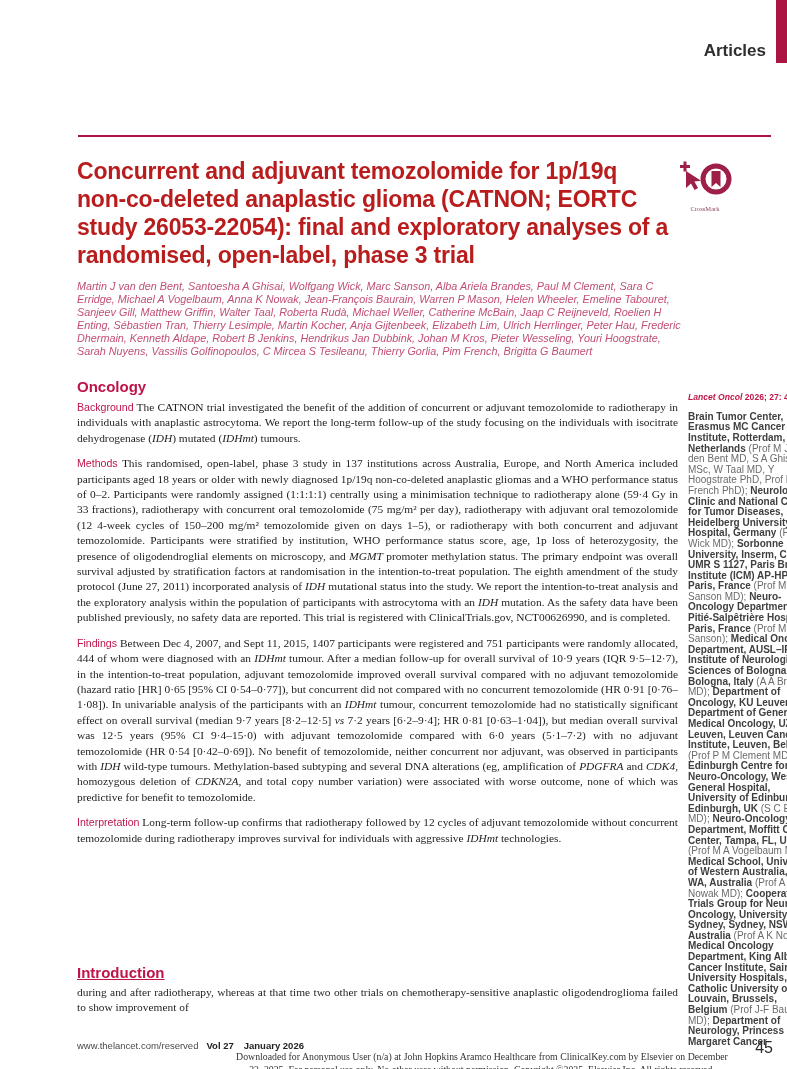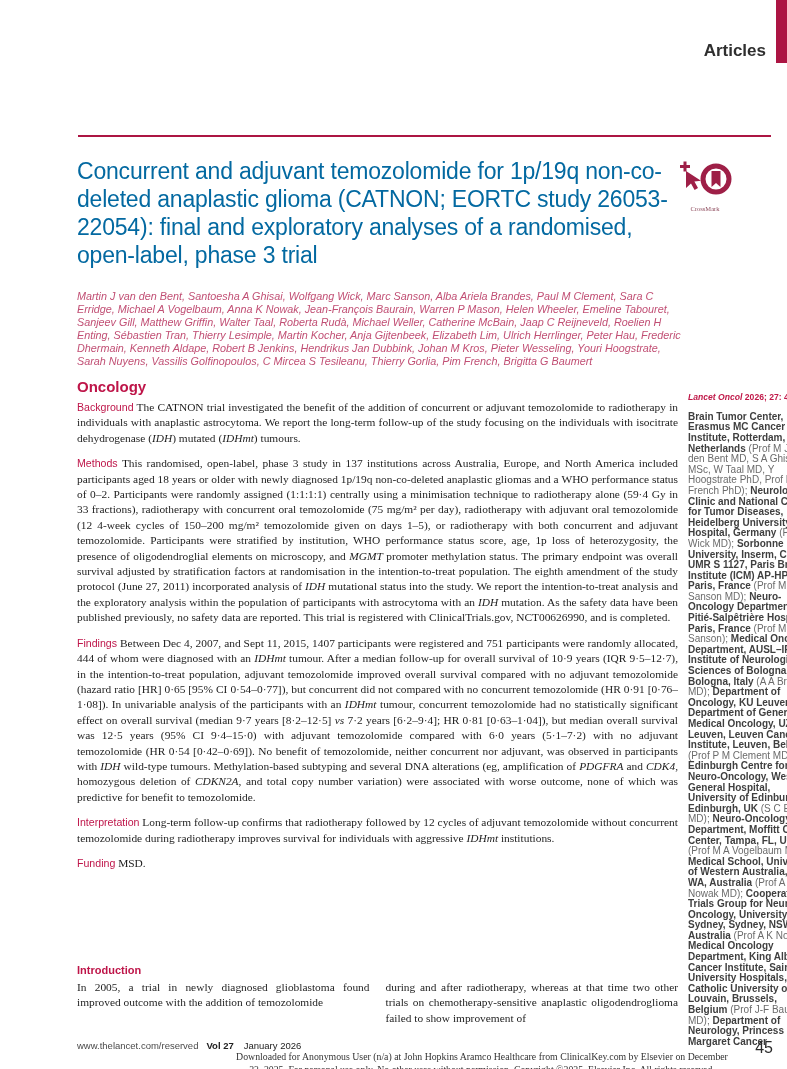--- a/index.html
+++ b/index.html
@@ -13,56 +13,56 @@
   .page{
     position:relative;width:787px;height:1069px;background:#fff;overflow:hidden;
     font-family:"Liberation Sans",sans-serif;color:var(--ink);margin-left:32px;
   }
   .kicker-bar{position:absolute;left:744px;top:0;width:17px;height:63px;background:var(--brand);}
   .kicker{position:absolute;top:41px;right:53px;font-size:17px;font-weight:600;color:#2f2f2f;}
   .top-rule{position:absolute;left:46px;top:135px;width:693px;height:2px;background:var(--brand);}
 
   .title{
     position:absolute;left:45px;top:157px;width:592px;margin:0;
-    font-size:23px;line-height:28px;font-weight:400;color:#0369a1;letter-spacing:-0.2px;
+    font-size:23px;line-height:28px;font-weight:700;color:#b91c1c;letter-spacing:-0.2px;
   }
   .crossmark{position:absolute;left:644px;top:160px;width:58px;text-align:center;cursor:pointer;}
   .crossmark-label{font-size:6.5px;color:#8d4a5c;margin-top:1px;font-family:"Liberation Serif",serif;}
 
   .authors{
-    position:absolute;left:45px;top:290px;width:604px;margin:0;
+    position:absolute;left:45px;top:280px;width:604px;margin:0;
     font-size:10.8px;line-height:13px;font-style:italic;color:var(--author-pink);
   }
 
   .summary{position:absolute;left:45px;top:378px;width:601px;}
   .summary h2{font-size:15px;color:var(--hred);margin:0 0 5px 0;font-weight:700;}
   .summary p{
     font-family:"Liberation Serif",serif;font-size:11.4px;line-height:15.4px;
     text-align:justify;color:var(--ink);margin:0 0 10px 0;
   }
   .run-in{font-family:"Liberation Sans",sans-serif;font-weight:400;color:var(--hred);font-size:10.6px;}
   .sg-i{font-style:italic;}
   .sg-b{font-weight:700;}
 
   .sidebar{position:absolute;left:656px;top:392px;width:131px;}
   .citation{margin:0 0 9px 0;font-size:8.6px;line-height:10.8px;color:#C01848;font-weight:700;}
   .affils{margin:0;font-size:10px;line-height:10.6px;color:#6b6b6b;font-weight:400;}
   .affils .sg-b{color:#3f3f3f;}
 
   .intro{position:absolute;left:45px;top:964px;width:601px;}
-  .intro h2{font-size:11px;color:var(--hred);margin:0 0 4px 0;font-weight:700;}
+  .intro h2{font-size:15px;color:var(--hred);margin:0 0 4px 0;font-weight:700;text-decoration:underline;}
   .intro .cols{display:flex;gap:16px;}
   .intro p{
     font-family:"Liberation Serif",serif;font-size:11.4px;line-height:15.4px;
     text-align:justify;margin:0;flex:1;color:var(--ink);
   }
 
   .footer-line{position:absolute;left:45px;top:1040px;font-size:9.5px;color:#4a4a4a;}
   .footer-line .vol{font-weight:700;color:#222;margin-left:8px;}
-  .footer-line .date{font-weight:400;color:#222;margin-left:10px;}
+  .footer-line .date{font-weight:700;color:#222;margin-left:10px;}
   .page-number{position:absolute;right:46px;top:1039px;font-size:16px;color:#2b2b2b;text-align:right;}
   .disclaimer{
     position:absolute;left:110px;width:680px;text-align:center;
     font-family:"Liberation Serif",serif;font-size:9.8px;color:#333;white-space:nowrap;
   }
   .disclaimer.l1{top:1051px;}
   .disclaimer.l2{top:1064px;}
 </style>
 </head>
 <body>
@@ -90,33 +90,31 @@
     <div class="crossmark-label">CrossMark</div>
   </div>
 
   <p class="authors">Martin J van den Bent, Santoesha A Ghisai, Wolfgang Wick, Marc Sanson, Alba Ariela Brandes, Paul M Clement, Sara C Erridge, Michael A Vogelbaum, Anna K Nowak, Jean-François Baurain, Warren P Mason, Helen Wheeler, Emeline Tabouret, Sanjeev Gill, Matthew Griffin, Walter Taal, Roberta Rudà, Michael Weller, Catherine McBain, Jaap C Reijneveld, Roelien H Enting, Sébastien Tran, Thierry Lesimple, Martin Kocher, Anja Gijtenbeek, Elizabeth Lim, Ulrich Herrlinger, Peter Hau, Frederic Dhermain, Kenneth Aldape, Robert B Jenkins, Hendrikus Jan Dubbink, Johan M Kros, Pieter Wesseling, Youri Hoogstrate, Sarah Nuyens, Vassilis Golfinopoulos, C Mircea S Tesileanu, Thierry Gorlia, Pim French, Brigitta G Baumert</p>
 
   <section class="summary">
     <h2>Oncology</h2>
     <p><span class="run-in">Background</span> <span><span>The CATNON trial investigated the benefit of the addition of concurrent or adjuvant temozolomide to radiotherapy in individuals with anaplastic astrocytoma. We report the long-term follow-up of the study focusing on the individuals with isocitrate dehydrogenase (</span><span class="sg-i">IDH</span><span>) mutated (</span><span class="sg-i">IDHmt</span><span>) tumours.</span></span></p>
     <p><span class="run-in">Methods</span> <span><span>This randomised, open-label, phase 3 study in 137 institutions across Australia, Europe, and North America included participants aged 18 years or older with newly diagnosed 1p/19q non-co-deleted anaplastic gliomas and a WHO performance status of 0–2. Participants were randomly assigned (1:1:1:1) centrally using a minimisation technique to radiotherapy alone (59·4 Gy in 33 fractions), radiotherapy with concurrent oral temozolomide (75 mg/m² per day), radiotherapy with adjuvant oral temozolomide (12 4-week cycles of 150–200 mg/m² temozolomide given on days 1–5), or radiotherapy with both concurrent and adjuvant temozolomide. Participants were stratified by institution, WHO performance status score, age, 1p loss of heterozygosity, the presence of oligodendroglial elements on microscopy, and </span><span class="sg-i">MGMT</span><span> promoter methylation status. The primary endpoint was overall survival adjusted by stratification factors at randomisation in the intention-to-treat population. The eighth amendment of the study protocol (June 27, 2011) incorporated analysis of </span><span class="sg-i">IDH</span><span> mutational status into the study. We report the intention-to-treat analysis and the exploratory analysis within the population of participants with astrocytoma with an </span><span class="sg-i">IDH</span><span> mutation. As the safety data have been published previously, no safety data are reported. This trial is registered with ClinicalTrials.gov, NCT00626990, and is completed.</span></span></p>
     <p><span class="run-in">Findings</span> <span><span>Between Dec 4, 2007, and Sept 11, 2015, 1407 participants were registered and 751 participants were randomly allocated, 444 of whom were diagnosed with an </span><span class="sg-i">IDHmt</span><span> tumour. After a median follow-up for overall survival of 10·9 years (IQR 9·5–12·7), in the intention-to-treat population, adjuvant temozolomide improved overall survival compared with no adjuvant temozolomide (hazard ratio [HR] 0·65 [95% CI 0·54–0·77]), but concurrent did not compared with no concurrent temozolomide (HR 0·91 [0·76–1·08]). In univariable analysis of the participants with an </span><span class="sg-i">IDHmt</span><span> tumour, concurrent temozolomide had no statistically significant effect on overall survival (median 9·7 years [8·2–12·5] </span><span class="sg-i">vs</span><span> 7·2 years [6·2–9·4]; HR 0·81 [0·63–1·04]), but median overall survival was 12·5 years (95% CI 9·4–15·0) with adjuvant temozolomide compared with 6·0 years (5·1–7·2) with no adjuvant temozolomide (HR 0·54 [0·42–0·69]). No benefit of temozolomide, neither concurrent nor adjuvant, was observed in participants with </span><span class="sg-i">IDH</span><span> wild-type tumours. Methylation-based subtyping and several DNA alterations (eg, amplification of </span><span class="sg-i">PDGFRA</span><span> and  </span><span class="sg-i">CDK4</span><span>, homozygous deletion of </span><span class="sg-i">CDKN2A</span><span>, and total copy number variation) were associated with worse outcome, none of which was predictive for benefit to temozolomide.</span></span></p>
-    <p><span class="run-in">Interpretation</span> <span><span>Long-term follow-up confirms that radiotherapy followed by 12 cycles of adjuvant temozolomide without concurrent temozolomide during radiotherapy improves survival for individuals with aggressive </span><span class="sg-i">IDHmt</span><span> institutions.</span></span></p>
-    <p><span class="run-in">Funding</span> <span><span>MSD.</span></span></p>
+    <p><span class="run-in">Interpretation</span> <span><span>Long-term follow-up confirms that radiotherapy followed by 12 cycles of adjuvant temozolomide without concurrent temozolomide during radiotherapy improves survival for individuals with aggressive </span><span class="sg-i">IDHmt</span><span> technologies.</span></span></p>
   </section>
 
   <aside class="sidebar">
     <p class="citation"><span class="sg-i sg-b">Lancet Oncol</span><span class="sg-b"> 2026; 27: 45–56</span></p>
     <p class="affils"><span class="sg-b">Brain Tumor Center, Erasmus MC Cancer Institute, Rotterdam, Netherlands </span><span>(Prof M J van den Bent MD, S A Ghisai MSc, W Taal MD, Y Hoogstrate PhD, Prof P French PhD); </span><span class="sg-b">Neurological Clinic and National Center for Tumor Diseases, Heidelberg University Hospital, Germany </span><span>(Prof W Wick MD); </span><span class="sg-b">Sorbonne University, Inserm, CNRS, UMR S 1127, Paris Brain Institute (ICM) AP-HP, Paris, France </span><span>(Prof M Sanson MD); </span><span class="sg-b">Neuro-Oncology Department, Pitié-Salpêtrière Hospital, Paris, France </span><span>(Prof M Sanson); </span><span class="sg-b">Medical Oncology Department, AUSL–IRCCS Institute of Neurological Sciences of Bologna, Bologna, Italy </span><span>(A A Brandes MD); </span><span class="sg-b">Department of Oncology, KU Leuven and Department of General Medical Oncology, UZ Leuven, Leuven Cancer Institute, Leuven, Belgium </span><span>(Prof P M Clement MD); </span><span class="sg-b">Edinburgh Centre for Neuro-Oncology, Western General Hospital, University of Edinburgh, Edinburgh, UK </span><span>(S C Erridge MD); </span><span class="sg-b">Neuro-Oncology Department, Moffitt Cancer Center, Tampa, FL, USA </span><span>(Prof M A Vogelbaum MD); </span><span class="sg-b">Medical School, University of Western Australia, Perth, WA, Australia </span><span>(Prof A K Nowak MD); </span><span class="sg-b">Cooperative Trials Group for Neuro-Oncology, University of Sydney, Sydney, NSW, Australia </span><span>(Prof A K Nowak); </span><span class="sg-b">Medical Oncology Department, King Albert II Cancer Institute, Saint-Luc University Hospitals, Catholic University of Louvain, Brussels, Belgium </span><span>(Prof J-F Baurain MD); </span><span class="sg-b">Department of Neurology, Princess Margaret Cancer</span></p>
   </aside>
 
   <section class="intro">
     <h2>Introduction</h2>
     <div class="cols">
-      <p>In 2005, a trial in newly diagnosed glioblastoma found improved outcome with the addition of temozolomide</p>
       <p>during and after radiotherapy, whereas at that time two other trials on chemotherapy-sensitive anaplastic oligodendroglioma failed to show improvement of</p>
     </div>
   </section>
 
   <div class="footer-line">
     <span>www.thelancet.com/reserved</span><span class="vol">Vol 27</span><span class="date">January 2026</span>
   </div>
   <div class="page-number">45</div>
 
   <div class="disclaimer l1">Downloaded for Anonymous User (n/a) at John Hopkins Aramco Healthcare from ClinicalKey.com by Elsevier on December</div>

